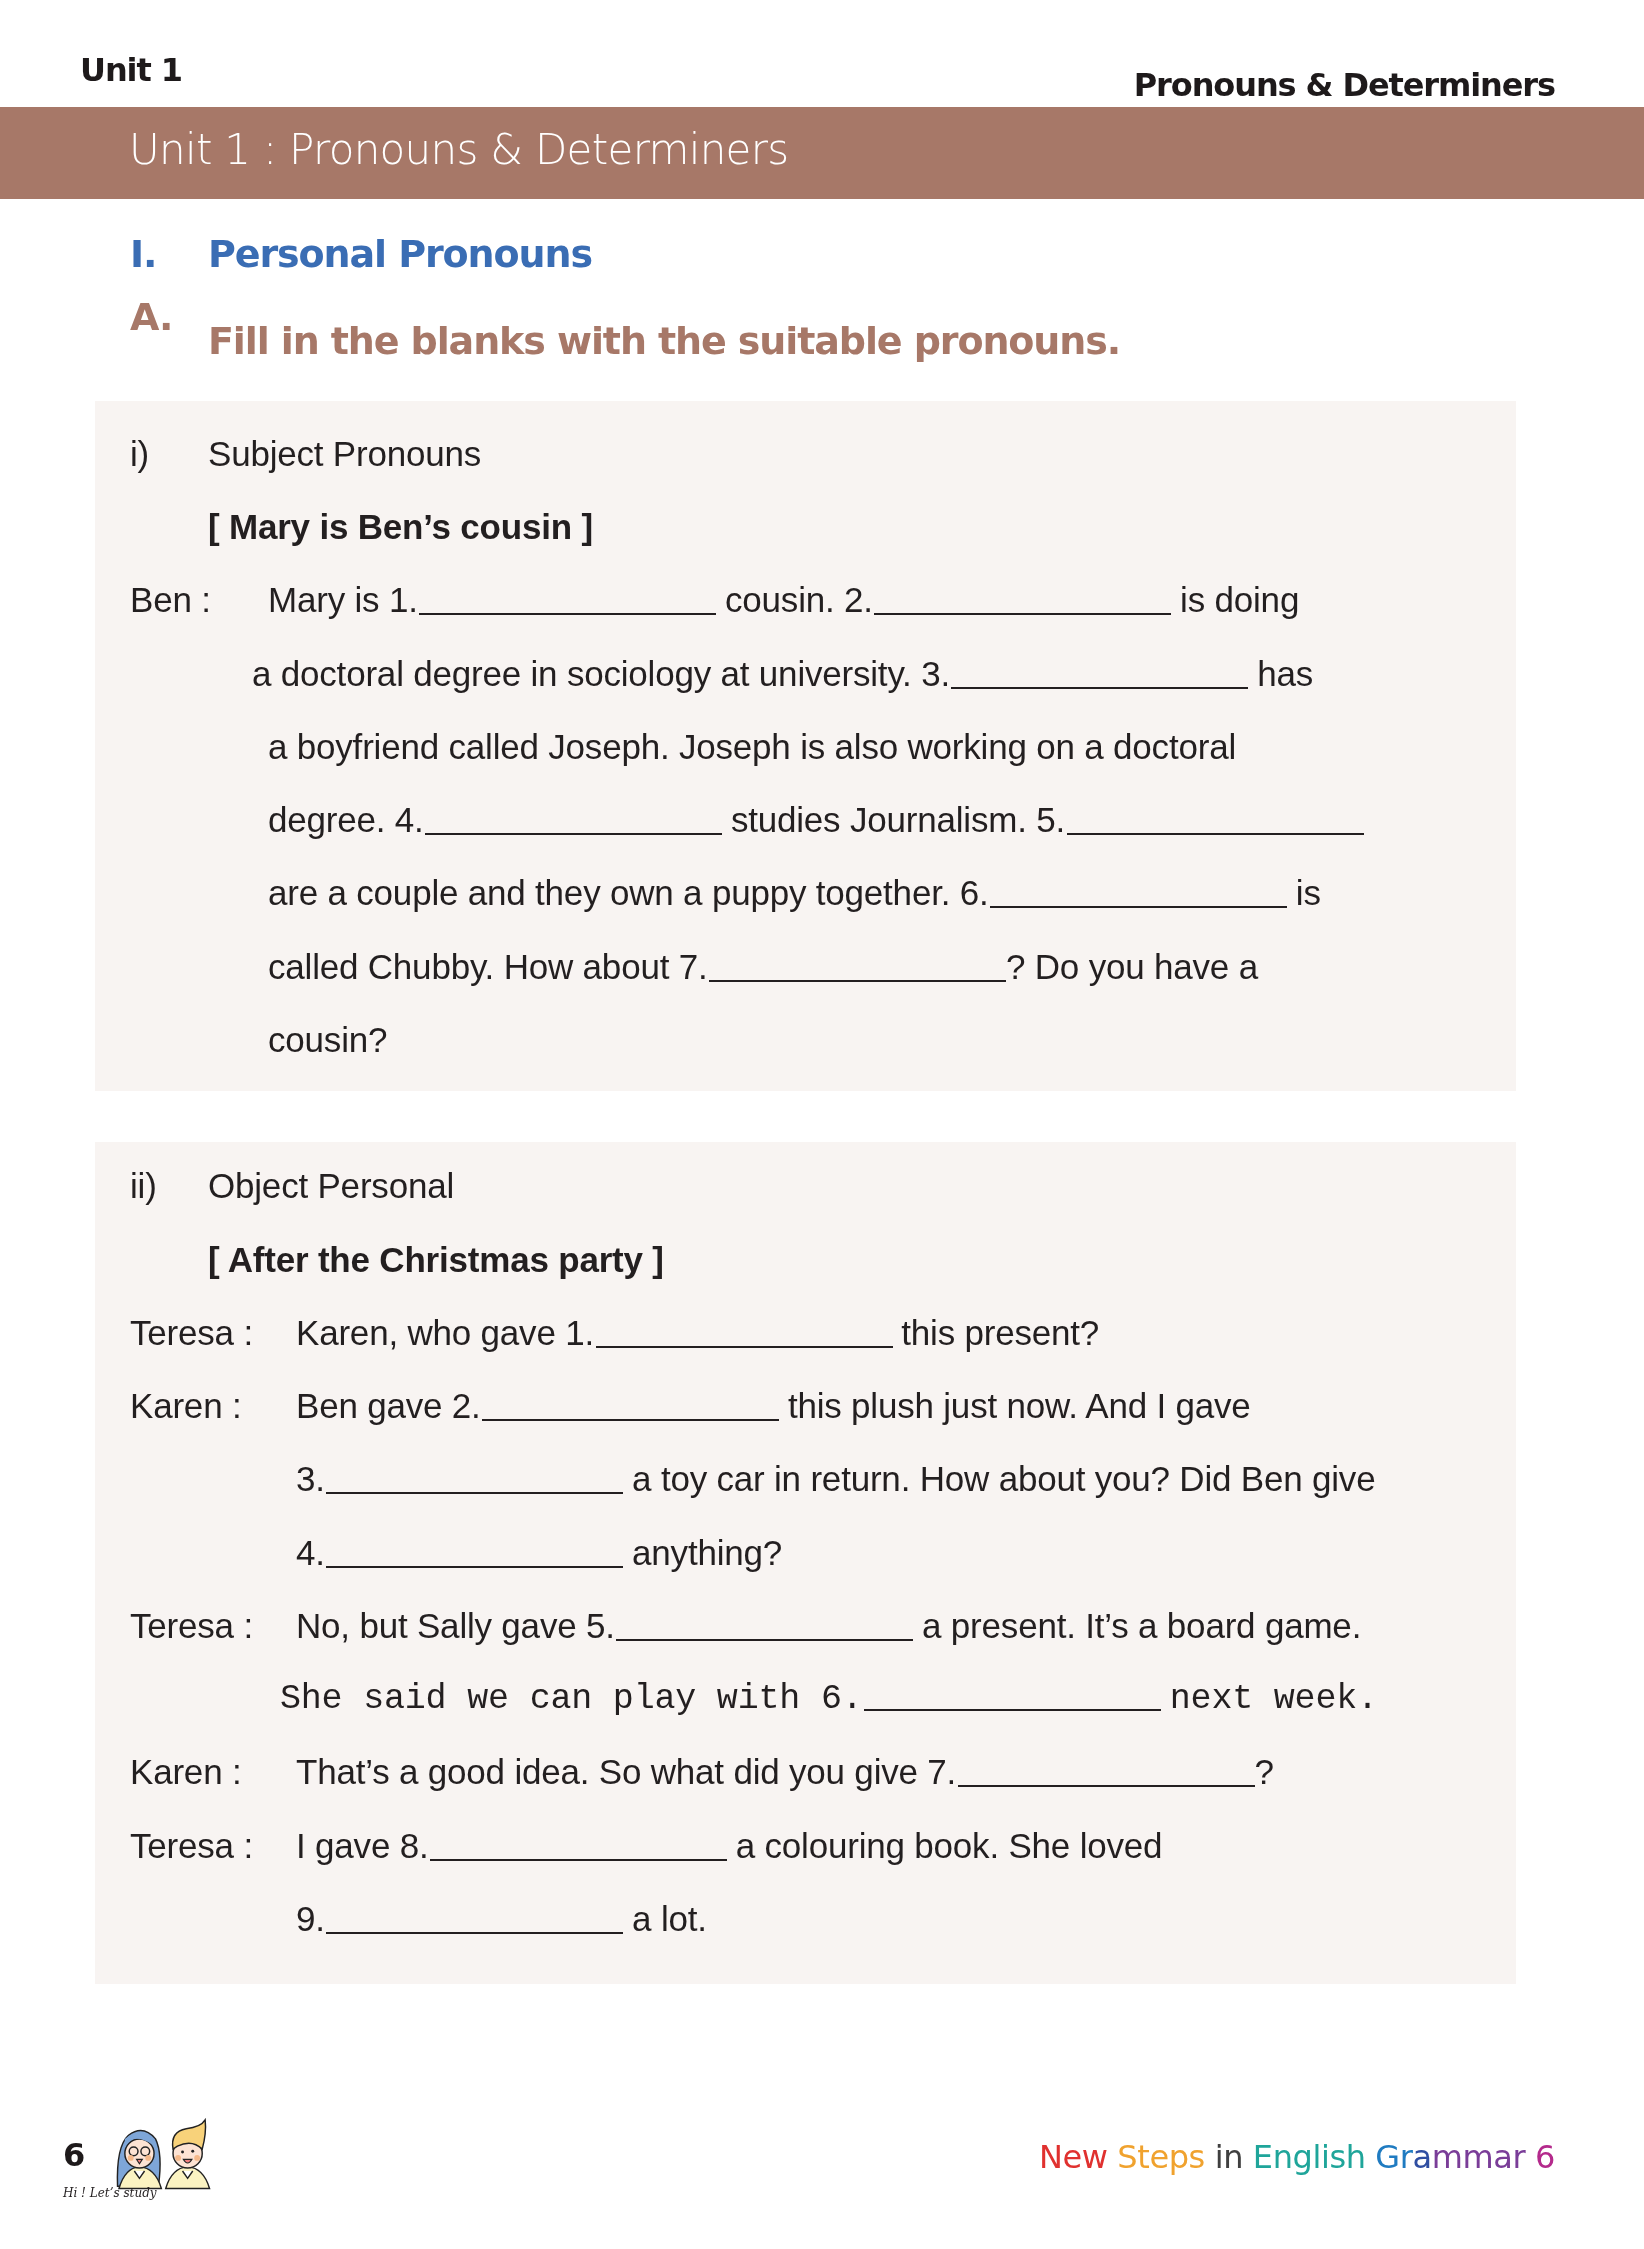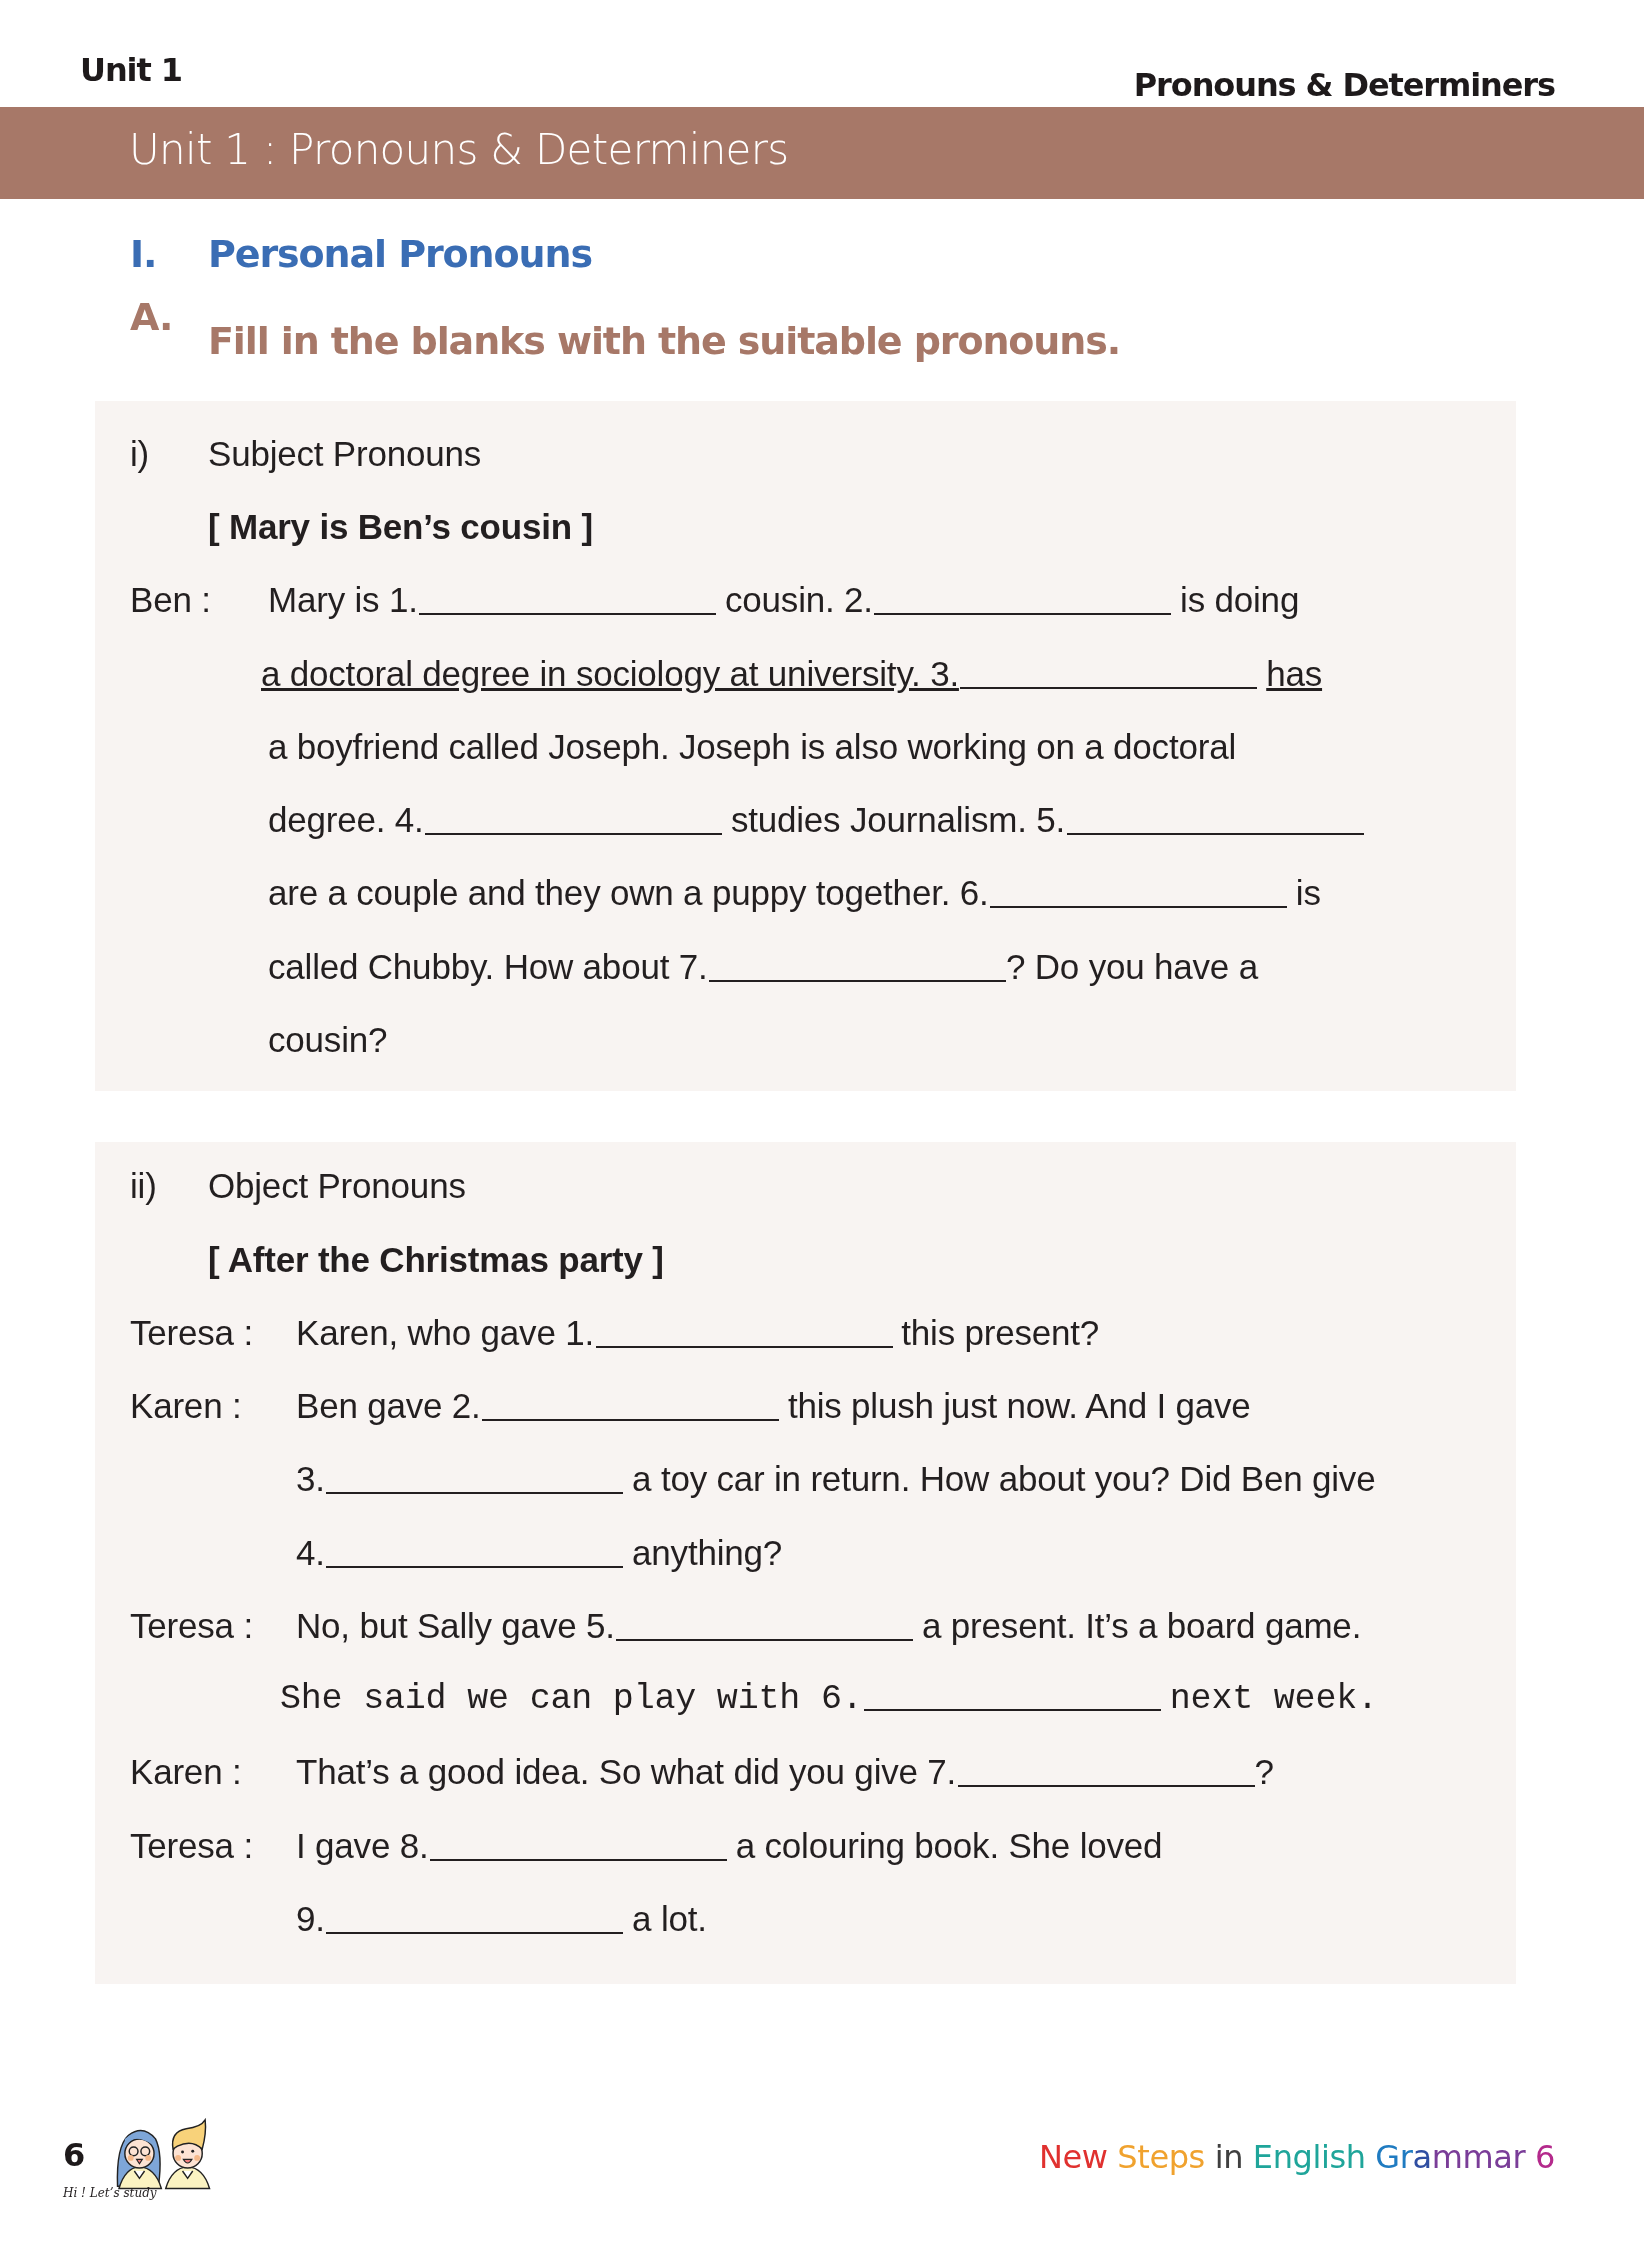--- a/index.html
+++ b/index.html
@@ -36,42 +36,42 @@
 
 <div class="box" style="top:401px; height:690px;"></div>
 <div class="abs t" style="left:130px; top:434px;">i)</div>
 <div class="abs t" style="left:208px; top:434px;">Subject Pronouns</div>
 <div class="abs t bold" style="left:208px; top:507px;">[ Mary is Ben’s cousin ]</div>
 <div class="abs t" style="left:130px; top:580px;">Ben :</div>
 
 <div class="abs t" style="left:268px; top:580px;">
   <span>Mary is 1.</span><span class="blank"></span><span>cousin. 2.</span><span class="blank"></span><span>is doing</span>
 </div>
-<div class="abs t" style="left:261px; top:654px;text-decoration:underline;">
+<div class="abs t" style="left:252px; top:654px;">
   <span>a doctoral degree in sociology at university. 3.</span><span class="blank"></span><span>has</span>
 </div>
 <div class="abs t" style="left:268px; top:727px;">
   <span>a boyfriend called Joseph. Joseph is also working on a doctoral</span>
 </div>
 <div class="abs t" style="left:268px; top:800px;">
   <span>degree. 4.</span><span class="blank"></span><span>studies Journalism. 5.</span><span class="blank"></span>
 </div>
 <div class="abs t" style="left:268px; top:873px;">
   <span>are a couple and they own a puppy together. 6.</span><span class="blank"></span><span>is</span>
 </div>
 <div class="abs t" style="left:268px; top:947px;">
   <span>called Chubby. How about 7.</span><span class="blank" style="margin-right:0;"></span><span>? Do you have a</span>
 </div>
 <div class="abs t" style="left:268px; top:1020px;">
   <span>cousin?</span>
 </div>
 
 <div class="box" style="top:1142px; height:842px;"></div>
 <div class="abs t" style="left:130px; top:1166px;">ii)</div>
-<div class="abs t" style="left:208px; top:1166px;">Object Pronouns</div>
+<div class="abs t" style="left:208px; top:1166px;">Object Personal</div>
 <div class="abs t bold" style="left:208px; top:1240px;">[ After the Christmas party ]</div>
 
 <div class="abs t" style="left:130px; top:1313px;">Teresa :</div>
 <div class="abs t" style="left:296px; top:1313px;">
   <span>Karen, who gave 1.</span><span class="blank"></span><span>this present?</span>
 </div>
 
 <div class="abs t" style="left:130px; top:1386px;">Karen :</div>
 <div class="abs t" style="left:296px; top:1386px;">
   <span>Ben gave 2.</span><span class="blank"></span><span>this plush just now. And I gave</span>

